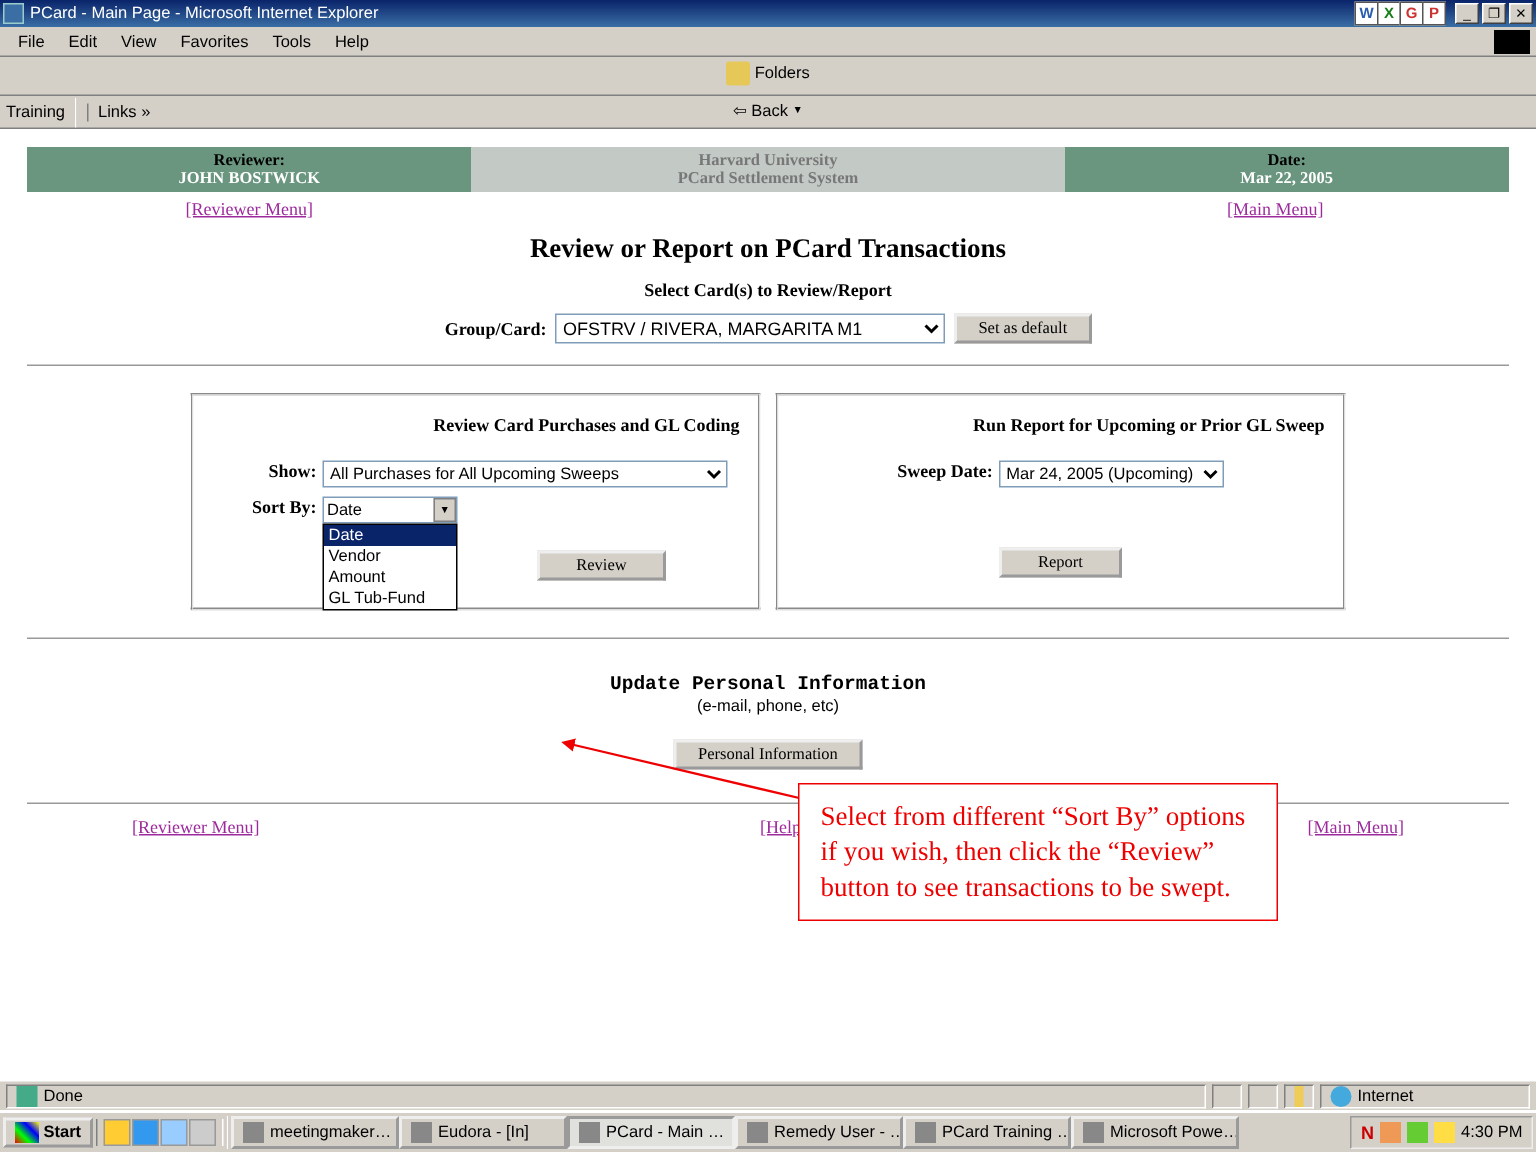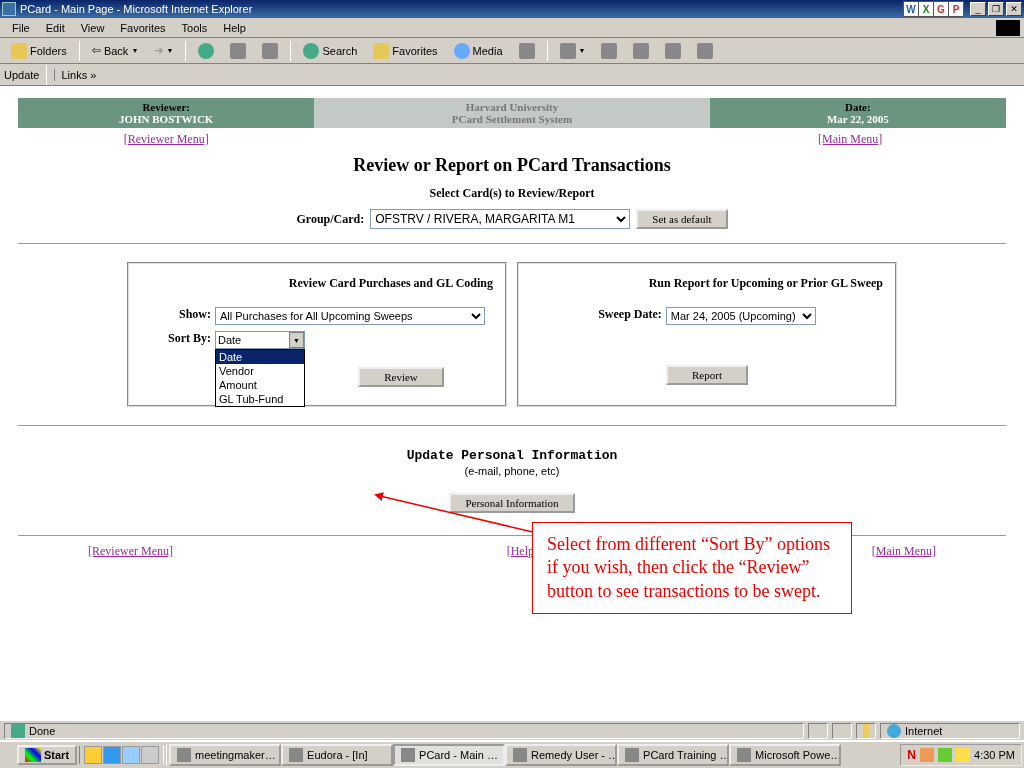--- a/index.html
+++ b/index.html
@@ -13,21 +13,21 @@
 .titlebar .app-icons span { width: 16px; height: 16px; border: 1px solid #555; background: #fff; color: #000; font-size: 10px; font-weight: bold; display: flex; align-items: center; justify-content: center; margin-left: -1px; }
 .titlebar .win-btns { display: flex; gap: 2px; }
 .titlebar .win-btns span { width: 16px; height: 14px; background: #d4d0c8; border: 1px solid #fff; border-right-color: #404040; border-bottom-color: #404040; font-size: 9px; color: #000; display: flex; align-items: center; justify-content: center; font-family: Arial; }
 
 
 .menubar { background: #d4d0c8; height: 20px; display: flex; align-items: center; padding: 0 4px; border-bottom: 1px solid #808080; }
 .menubar span { padding: 2px 8px; cursor: default; }
 .menubar .flag { margin-left: auto; width: 24px; height: 16px; background: #000; }
 
 
-.toolbar { background: #d4d0c8; height: 26px; display: flex; align-items: center; padding: 0 4px; border-bottom: 1px solid #808080; gap: 2px; }
+.toolbar { background: #d4d0c8; height: 26px; display: flex; align-items: center; padding: 0 4px; border-bottom: 1px solid #808080; gap: 2px; flex-direction: column; }
 .tb-btn { padding: 2px 6px; border: 1px solid transparent; cursor: default; display: flex; align-items: center; gap: 3px; }
 .tb-ico { width: 16px; height: 16px; display: inline-block; background: #888; border-radius: 2px; }
 .tb-sep { width: 1px; height: 20px; background: #808080; margin: 0 3px; border-right: 1px solid #fff; }
 
 
 .addressbar { background: #d4d0c8; height: 22px; display: flex; align-items: center; padding: 0 4px; border-bottom: 1px solid #808080; gap: 4px; }
 .addressbar .url { flex: 1; background: #fff; border: 1px solid #7f9db9; height: 18px; padding: 0 20px 0 4px; font-size: 11px; display: flex; align-items: center; position: relative; }
 .addressbar .url .page-ico { width: 14px; height: 14px; background: #4a8; margin-right: 4px; }
 .addressbar .url .dd { position: absolute; right: 0; width: 16px; height: 16px; background: #d4d0c8; border: 1px solid #808080; display: flex; align-items: center; justify-content: center; font-size: 8px; }
 .addressbar .links { padding: 0 6px; border-left: 1px solid #808080; }
@@ -88,21 +88,21 @@
 
 .statusbar { position: absolute; bottom: 28px; left: 0; right: 0; height: 20px; background: #d4d0c8; border-top: 1px solid #fff; display: flex; align-items: center; font-size: 11px; padding: 0 4px; gap: 4px; }
 .statusbar .pane { border: 1px solid #808080; border-top-color: #808080; border-left-color: #808080; border-right-color: #fff; border-bottom-color: #fff; height: 16px; padding: 0 6px; display: flex; align-items: center; gap: 4px; }
 .statusbar .main-pane { flex: 1; }
 .statusbar .small { width: 20px; }
 .statusbar .zone { width: 140px; }
 .stat-ico { width: 14px; height: 14px; display: inline-block; }
 
 
 .taskbar { position: absolute; bottom: 0; left: 0; right: 0; height: 28px; background: #d4d0c8; border-top: 2px solid #fff; display: flex; align-items: center; padding: 0 2px; gap: 2px; }
-.start-btn { background: #d4d0c8; border: 2px outset #eee; padding: 1px 6px; font-weight: bold; font-size: 11px; display: flex; align-items: center; gap: 3px; margin-left: 15px; }
+.start-btn { background: #d4d0c8; border: 2px outset #eee; padding: 1px 6px; font-weight: bold; font-size: 11px; display: flex; align-items: center; gap: 3px; }
 .start-btn .flag-ico { width: 16px; height: 14px; background: linear-gradient(45deg,#f00,#0f0,#00f,#ff0); }
 .ql { display: flex; gap: 1px; padding: 0 4px; border-left: 1px solid #808080; border-right: 1px solid #fff; }
 .ql span { width: 18px; height: 18px; background: #bbb; border: 1px solid #999; }
 .task-btn { background: #d4d0c8; border: 2px outset #eee; padding: 1px 6px; font-size: 11px; height: 22px; display: flex; align-items: center; gap: 4px; width: 112px; overflow: hidden; white-space: nowrap; }
 .task-btn.active { border: 2px inset #eee; background: #e0e0dc; }
 .task-ico { width: 14px; height: 14px; background: #888; display: inline-block; flex-shrink: 0; }
 .tray { margin-left: auto; border: 1px inset #eee; padding: 1px 6px; display: flex; align-items: center; gap: 4px; height: 22px; }
 .tray span.ico { width: 14px; height: 14px; background: #aa8; }
 </style>
 </head>
@@ -189,21 +189,21 @@
     </div>
   <div class="tb-btn">
       <span class="tb-ico"></span>
     </div>
   <div class="tb-btn">
       <span class="tb-ico"></span>
     </div>
 </div>
 
 <div class="addressbar">
-  <span>Update</span>
+  <span>Training</span>
   <div class="tb-sep"></div>
   <span class="links"><span>Links</span> »</span>
 </div>
 
 <div class="content">
 
   <table class="header-table">
     <tbody>
         <tr>
       <td class="hdr-dark" style="width:30%">

